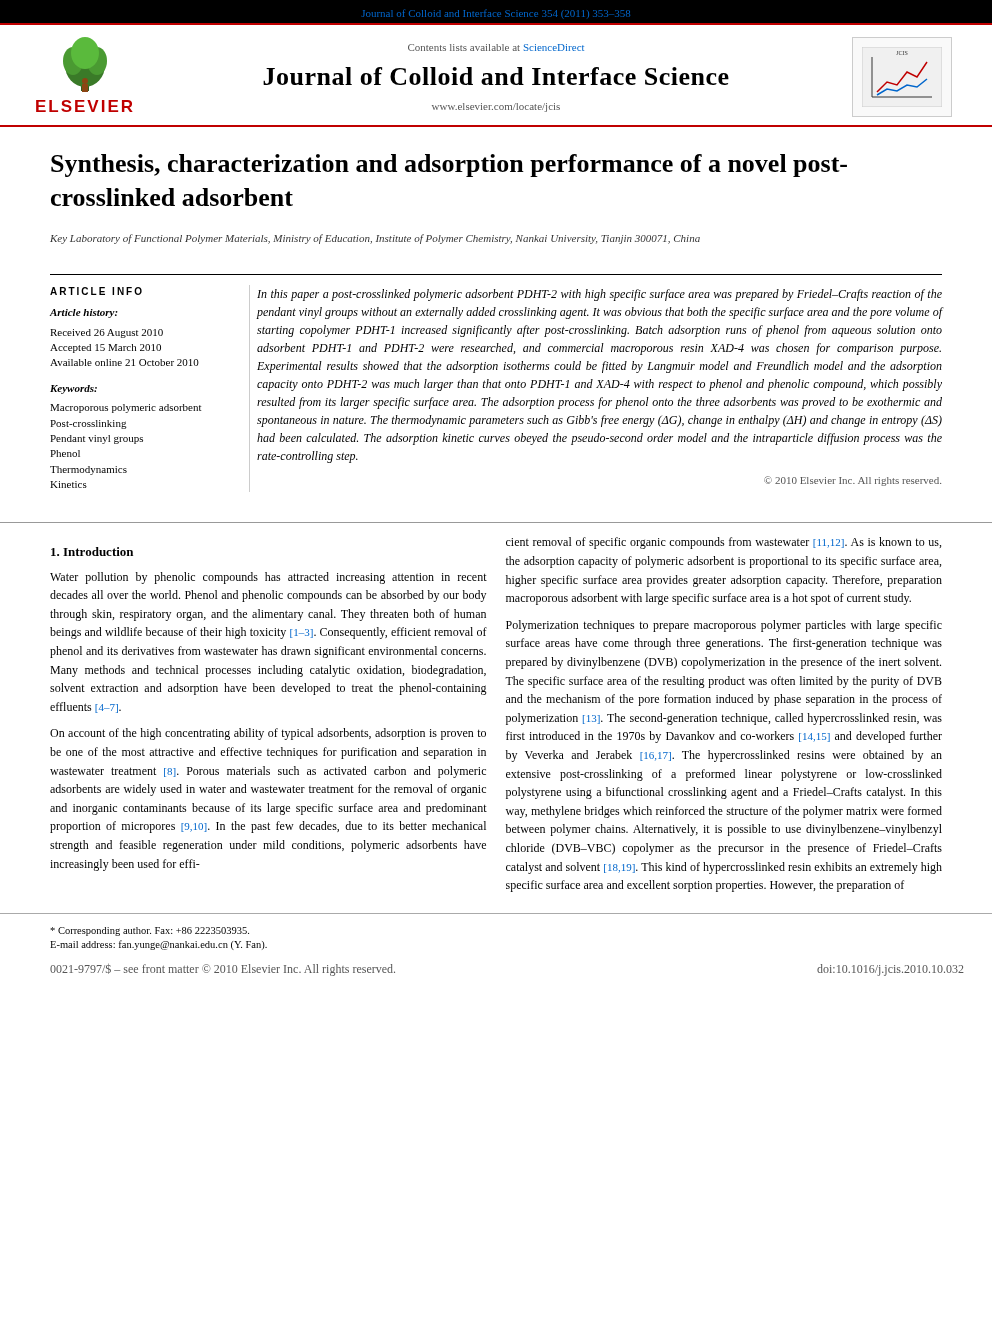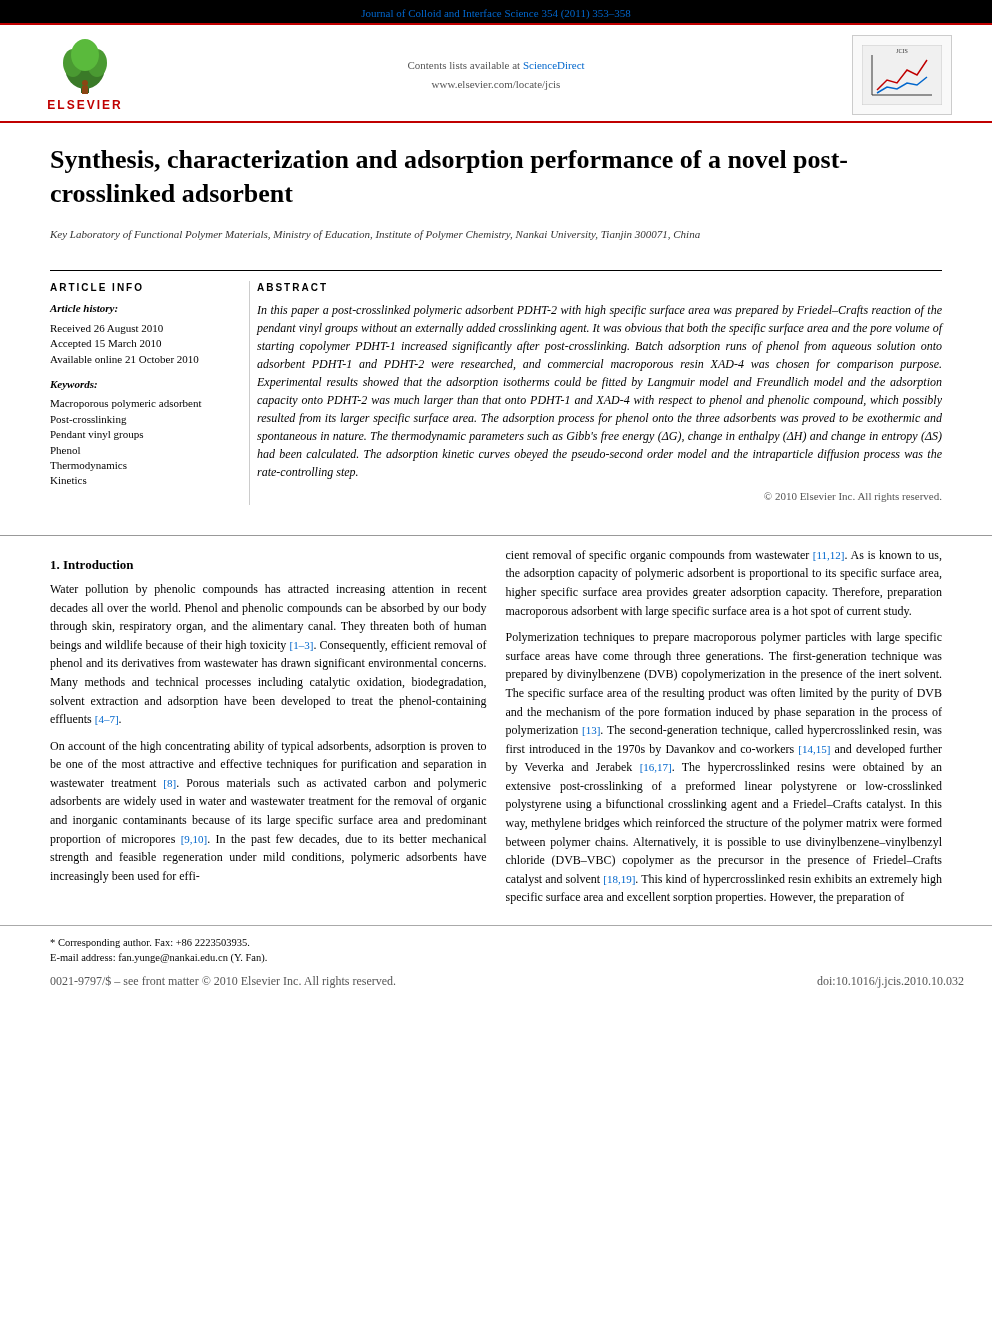--- a/index.html
+++ b/index.html
@@ -70,21 +70,21 @@
     .elsevier-logo {
       display: flex;
       flex-direction: column;
       align-items: center;
     }
     .elsevier-tree {
       width: 80px;
       height: 60px;
     }
     .elsevier-text {
-      font-size: 12px;
+      font-size: 17px;
       font-weight: bold;
       color: #c00000;
       letter-spacing: 2px;
       font-family: Arial, sans-serif;
     }
     
     .right-logo-box {
       width: 100px;
       height: 80px;
       border: 1px solid #ccc;
@@ -262,20 +262,21 @@
         <rect x="37" y="49" width="6" height="8" fill="#8B4513"></rect>
       </svg>
       <span class="elsevier-text">ELSEVIER</span>
     </div>
 
     <div class="header-center">
       <div class="contents-line">
         <span>Contents lists available at</span>
         <a href="#">ScienceDirect</a>
       </div>
+      <div class="journal-title">Journal of Colloid and Interface Science</div>
       <div class="journal-url">www.elsevier.com/locate/jcis</div>
     </div>
 
     <div class="header-right">
       <div class="right-logo-box">
         <svg width="80" height="60" viewBox="0 0 80 60">
           <rect x="0" y="0" width="80" height="60" fill="#f0f0f0" stroke="#ccc"></rect>
 
           <line x1="10" y1="50" x2="10" y2="10" stroke="#333" stroke-width="1"></line>
           <line x1="10" y1="50" x2="70" y2="50" stroke="#333" stroke-width="1"></line>
@@ -305,21 +306,20 @@
         <div class="keywords-label">Keywords:</div>
         <span class="keyword-item">Macroporous polymeric adsorbent</span>
         <span class="keyword-item">Post-crosslinking</span>
         <span class="keyword-item">Pendant vinyl groups</span>
         <span class="keyword-item">Phenol</span>
         <span class="keyword-item">Thermodynamics</span>
         <span class="keyword-item">Kinetics</span>
       </div>
 
       <div class="col-right">
-        <div class="section-label">ABSTRACT</div>
         <div class="abstract-text">In this paper a post-crosslinked polymeric adsorbent PDHT-2 with high specific surface area was prepared by Friedel–Crafts reaction of the pendant vinyl groups without an externally added crosslinking agent. It was obvious that both the specific surface area and the pore volume of starting copolymer PDHT-1 increased significantly after post-crosslinking. Batch adsorption runs of phenol from aqueous solution onto adsorbent PDHT-1 and PDHT-2 were researched, and commercial macroporous resin XAD-4 was chosen for comparison purpose. Experimental results showed that the adsorption isotherms could be fitted by Langmuir model and Freundlich model and the adsorption capacity onto PDHT-2 was much larger than that onto PDHT-1 and XAD-4 with respect to phenol and phenolic compound, which possibly resulted from its larger specific surface area. The adsorption process for phenol onto the three adsorbents was proved to be exothermic and spontaneous in nature. The thermodynamic parameters such as Gibb's free energy (ΔG), change in enthalpy (ΔH) and change in entropy (ΔS) had been calculated. The adsorption kinetic curves obeyed the pseudo-second order model and the intraparticle diffusion process was the rate-controlling step.</div>
         <div class="copyright-line">© 2010 Elsevier Inc. All rights reserved.</div>
       </div>
     </div>
   </div>
 
   <hr class="divider-line">
 
   <div class="main-body">
     <div class="two-col-body">

